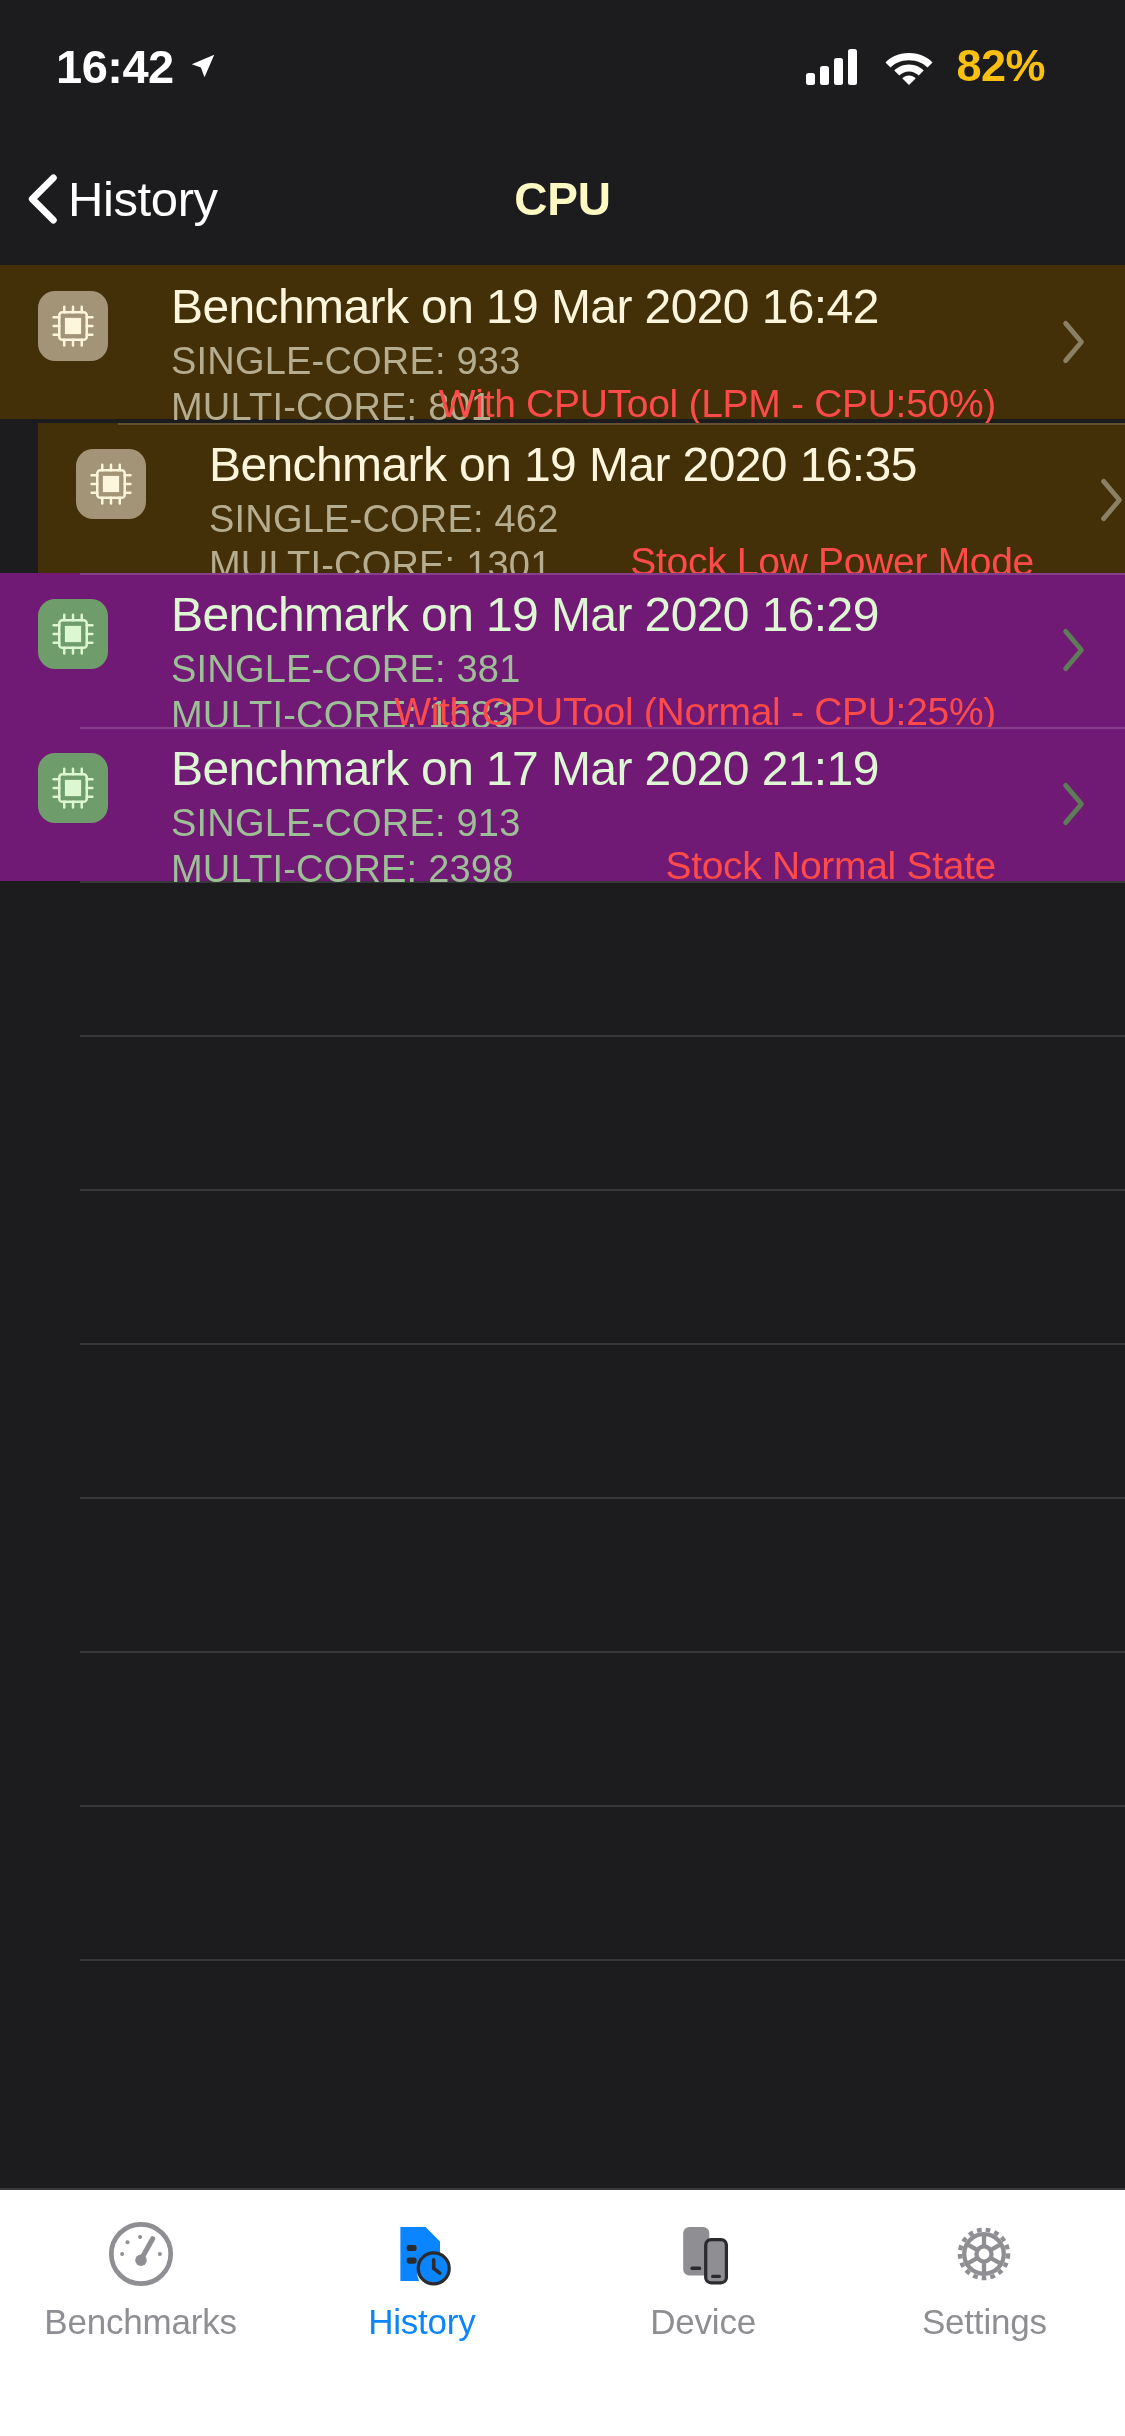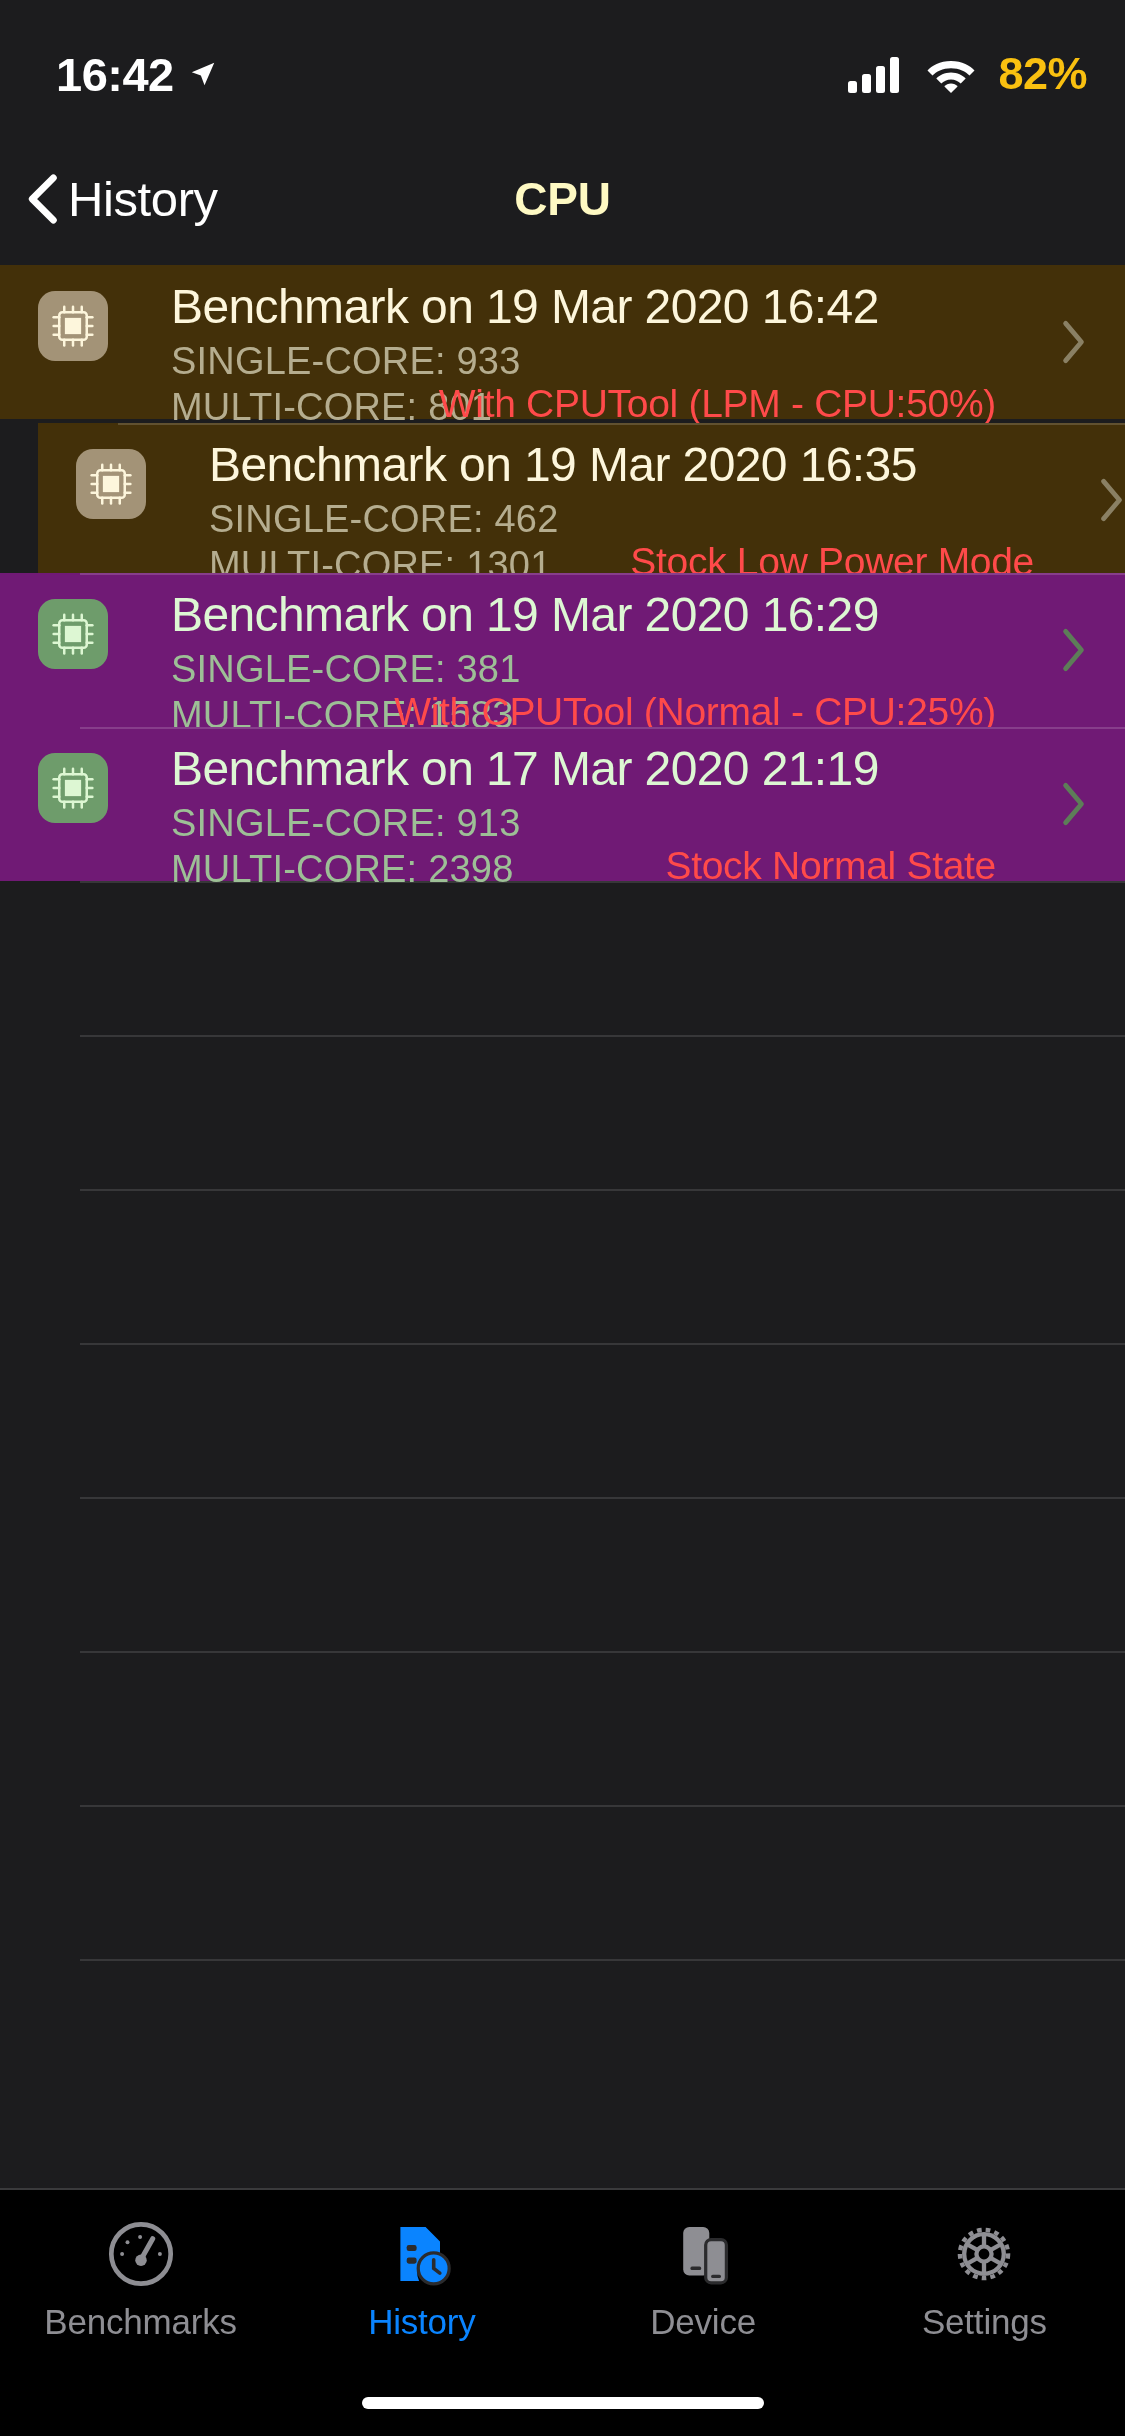--- a/index.html
+++ b/index.html
@@ -8,22 +8,21 @@
     background:#1c1c1e;
     font-family:"Liberation Sans", sans-serif;
     overflow:hidden;
   }
   #screen { position:relative; width:1125px; height:2436px; background:#1c1c1e; }
 
   
   .statusbar {
     position:absolute; top:0; left:0; width:1125px; height:132px;
     display:flex; align-items:center; justify-content:space-between;
-    padding:0 38px 0 56px;
-    margin-top:8px;
+    padding:0 80px 0 56px;
   }
   .sb-left { display:flex; align-items:center; gap:14px; }
   .sb-time { color:#fff; font-size:47px; font-weight:600; letter-spacing:-0.5px; line-height:1; }
   .sb-loc { width:30px; height:30px; display:block; }
   .sb-right { display:flex; align-items:center; gap:22px; }
   .sb-batt { color:#f9c010; font-size:45px; font-weight:600; letter-spacing:-0.5px; }
 
   
   .navbar {
     position:absolute; top:132px; left:0; width:1125px; height:133px;
@@ -86,21 +85,21 @@
   .empty-area { position:absolute; left:0; top:0; width:1125px; }
   .empty-row { position:relative; width:1125px; height:154px; background:#1c1c1e; }
   .empty-row .sep {
     position:absolute; left:80px; right:0; top:0; height:2px;
     background:rgba(255,255,255,0.12);
   }
 
   
   .tabbar {
     position:absolute; left:0; bottom:0; width:1125px; height:248px;
-    background:#000000;
+    background:#ffffff;
     border-top:2px solid #3a3a3c;
     display:flex; align-items:flex-start;
   }
   .tab {
     flex:1; height:160px; padding-top:28px;
     display:flex; flex-direction:column; align-items:center; gap:12px;
   }
   .tab-ico { width:78px; height:72px; display:block; }
   .tab-label { font-size:35px; letter-spacing:-0.2px; color:#8e8e93; }
   .tab.active .tab-label { color:#0a84ff; }

